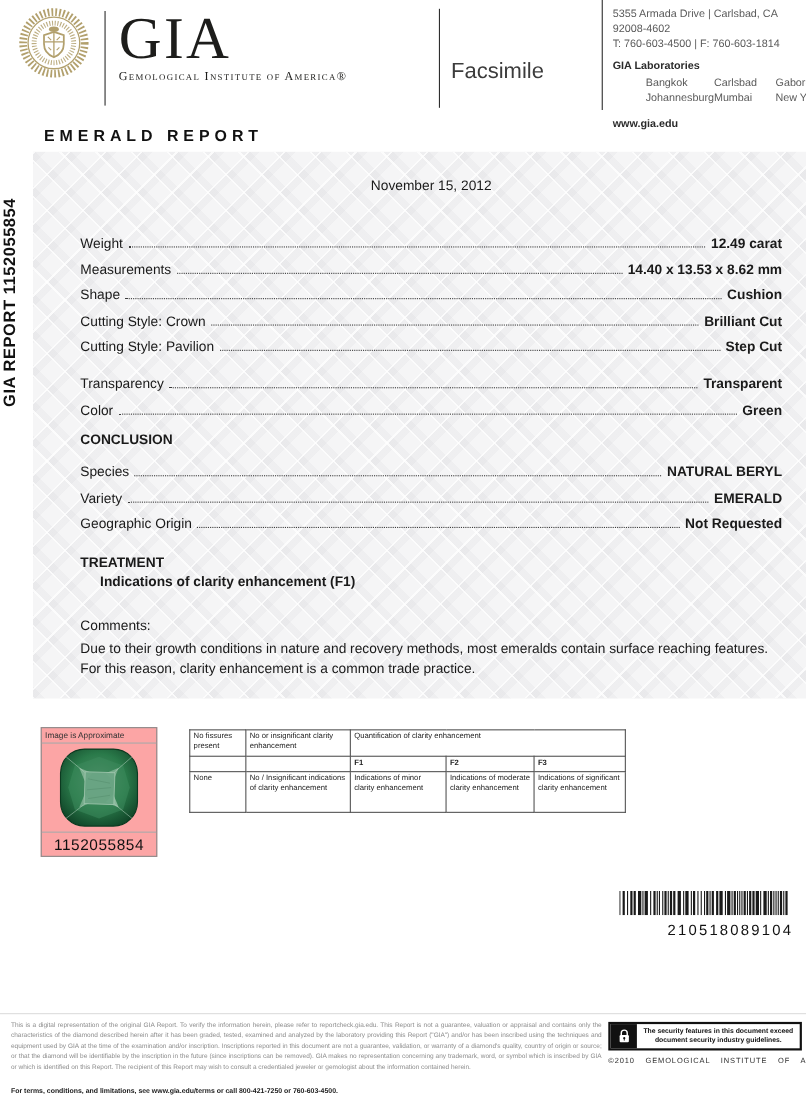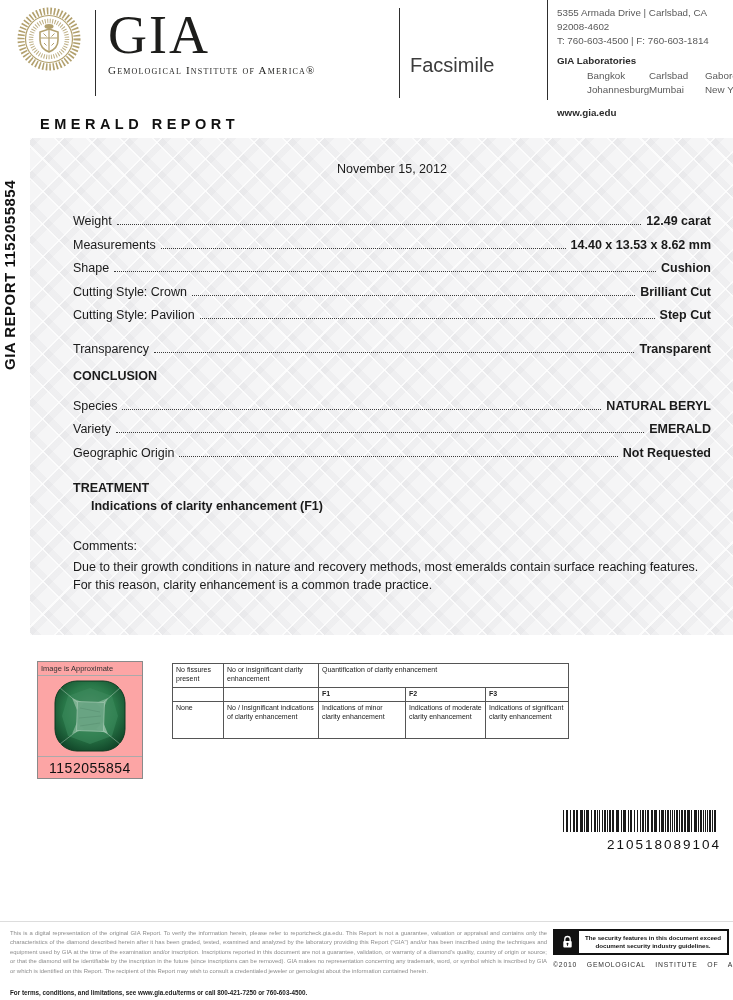--- a/index.html
+++ b/index.html
@@ -146,20 +146,25 @@
     <div class="row">
       <span class="lbl">Cutting Style: Pavilion</span>
         <span class="leader"></span>
         <span class="val">Step Cut</span>
     </div>
     <div class="gap-s"></div>
     <div class="row">
       <span class="lbl">Transparency</span>
         <span class="leader"></span>
         <span class="val">Transparent</span>
+    </div>
+    <div class="row">
+      <span class="lbl">Color</span>
+        <span class="leader"></span>
+        <span class="val">Green</span>
     </div>
 
     <div class="sect">CONCLUSION</div>
     <div class="row">
       <span class="lbl">Species</span>
         <span class="leader"></span>
         <span class="val">NATURAL BERYL</span>
     </div>
     <div class="row">
       <span class="lbl">Variety</span>

